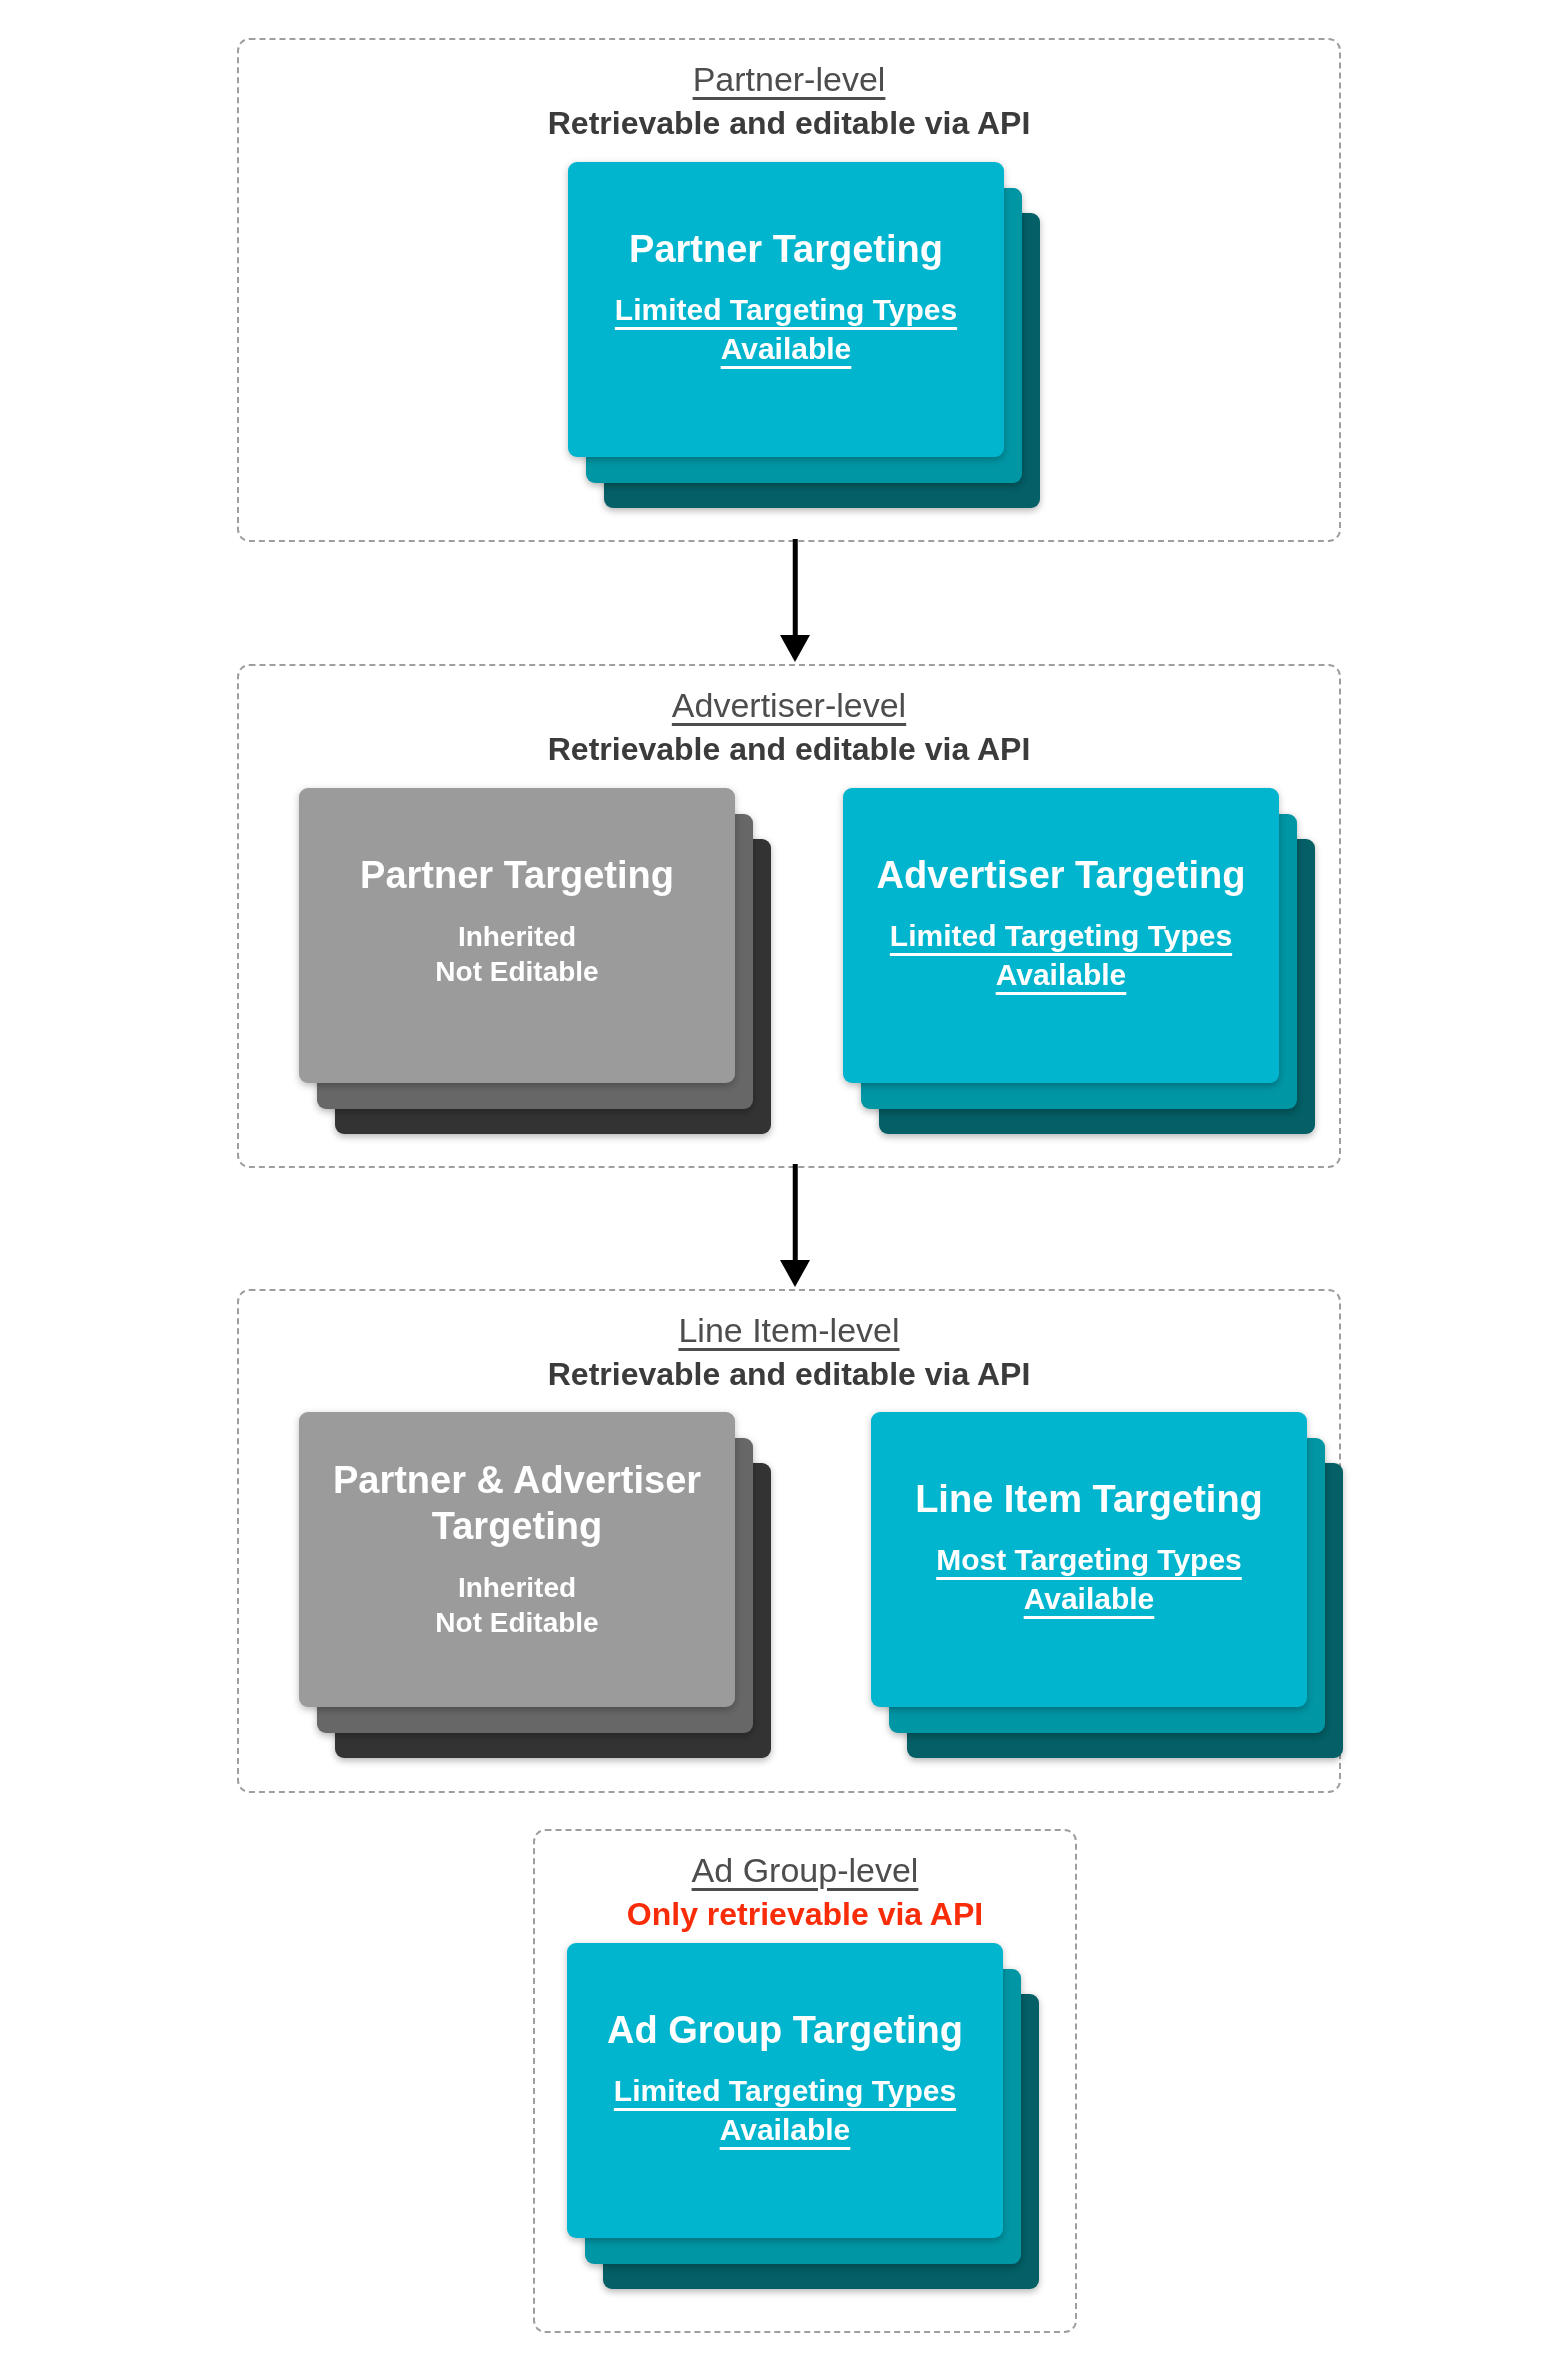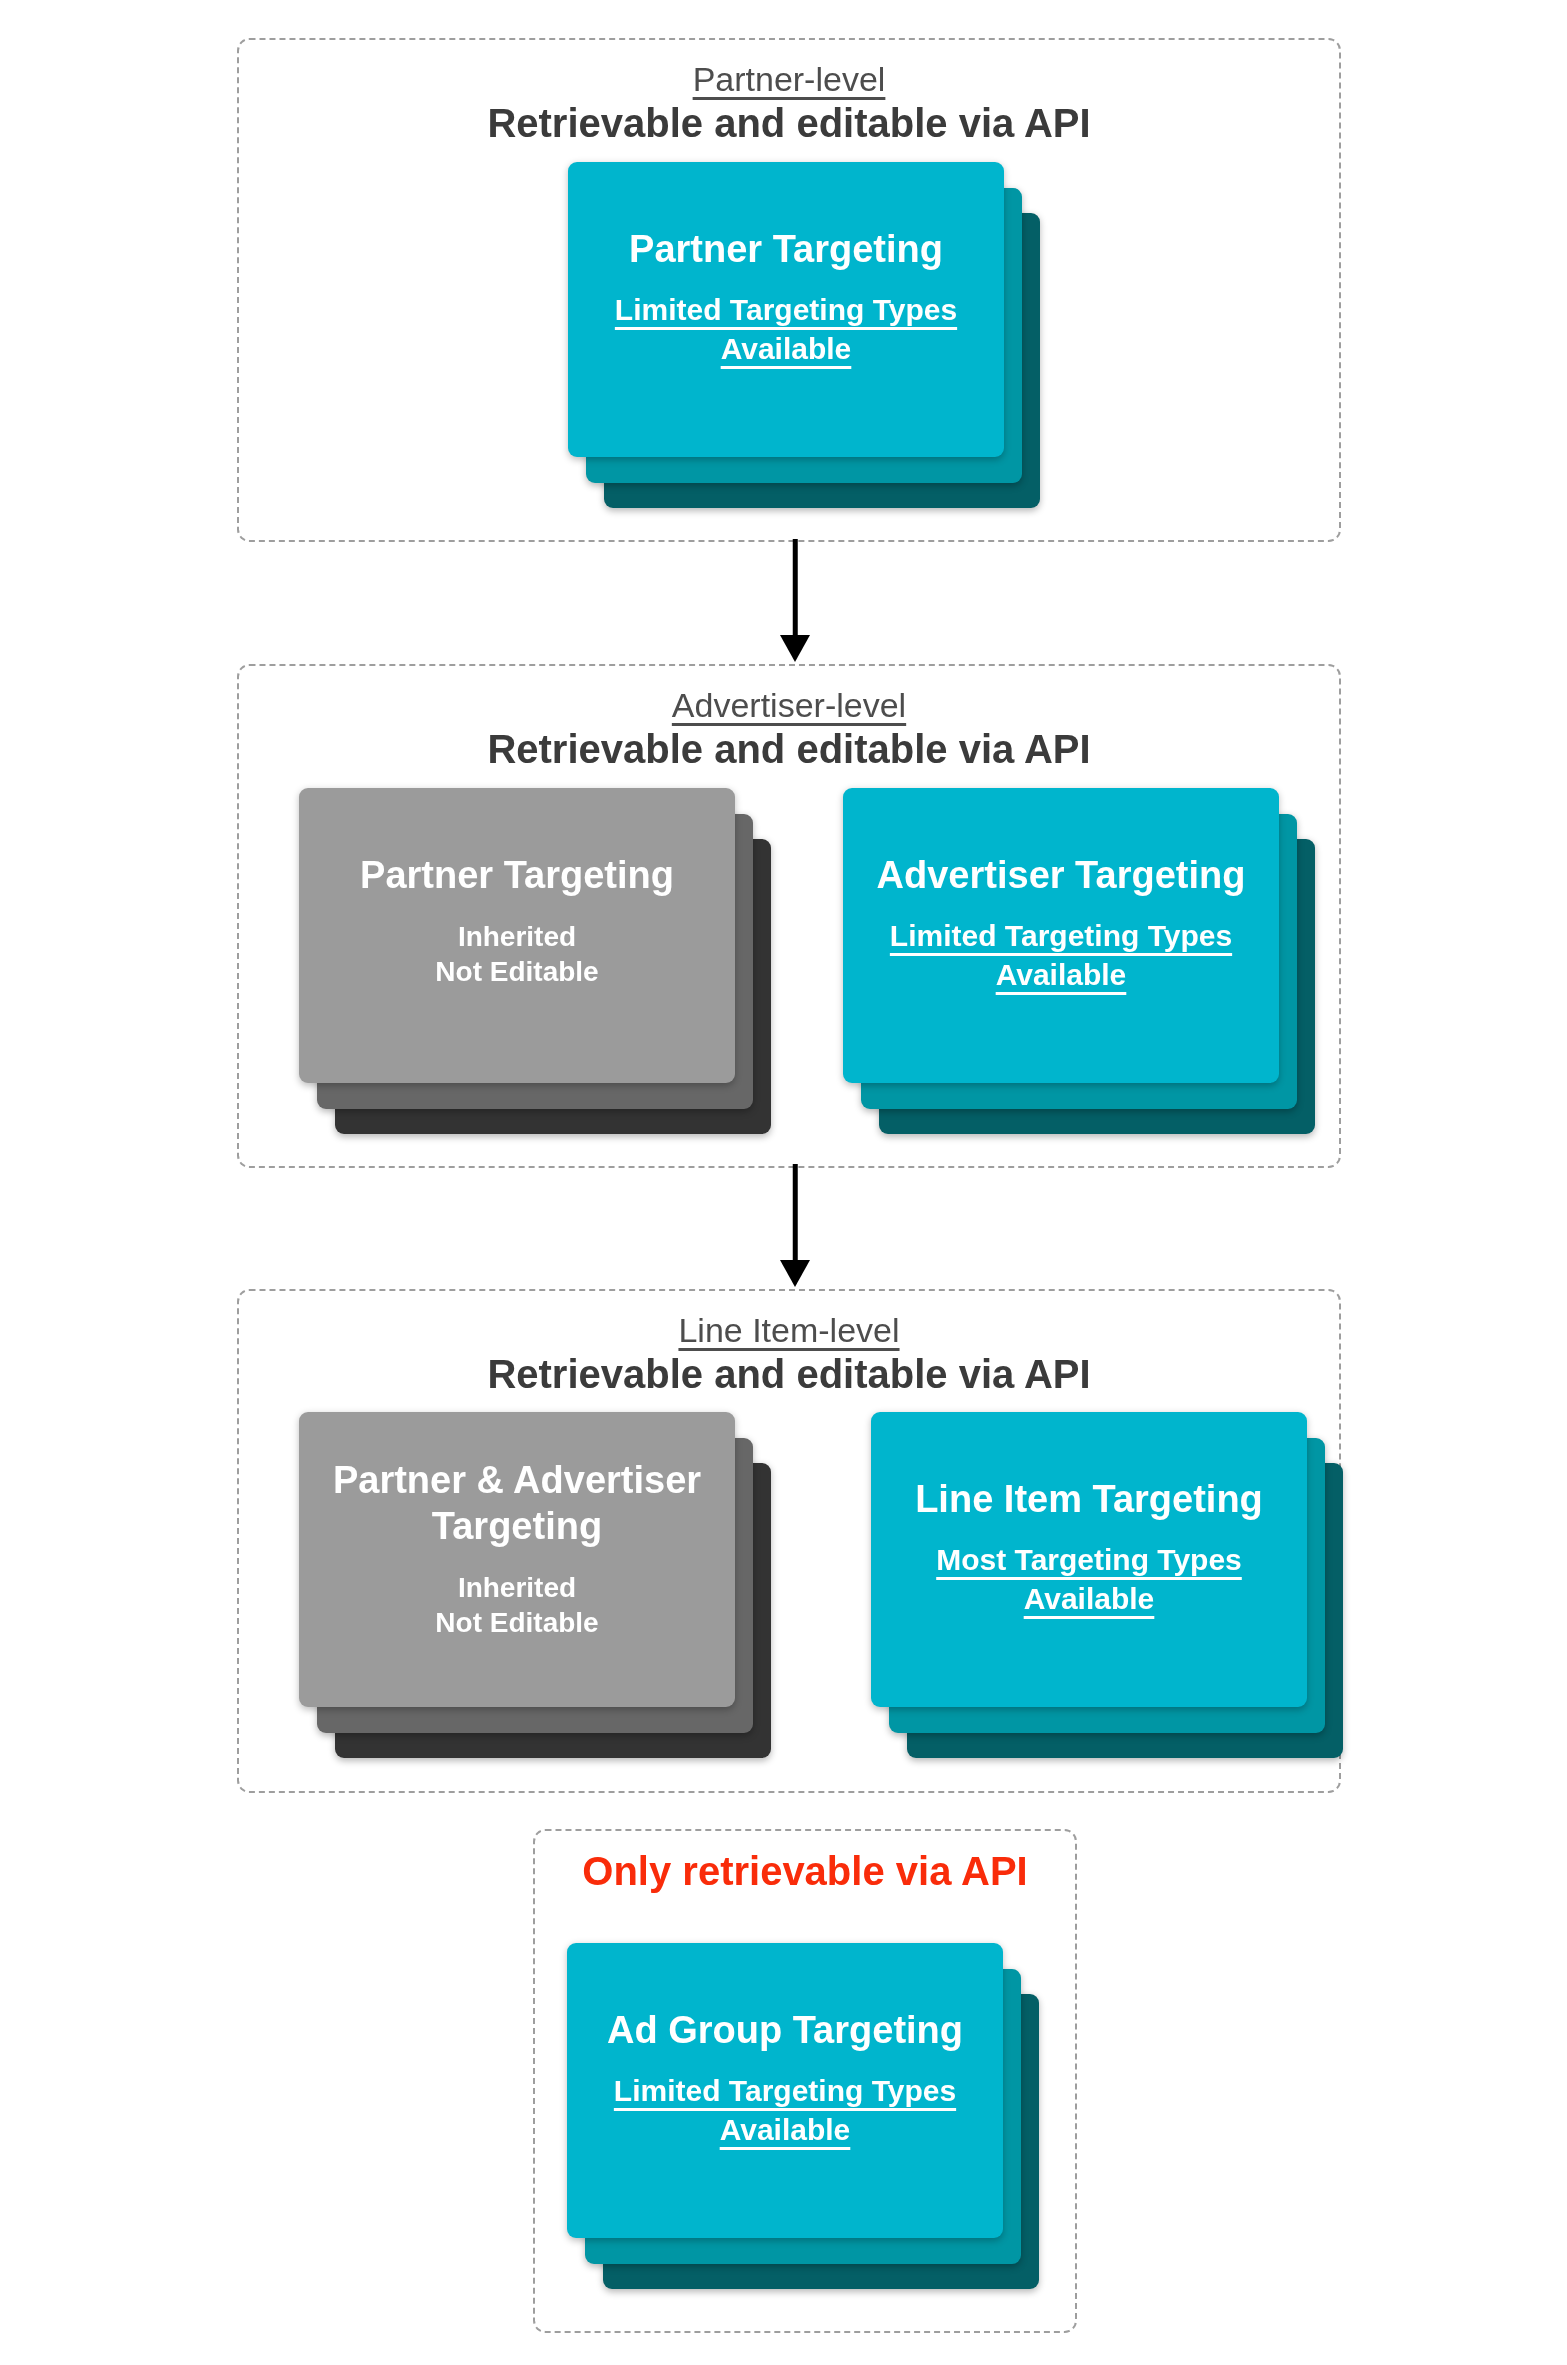--- a/index.html
+++ b/index.html
@@ -25,21 +25,21 @@
   .section-title{
     font-size:34px;
     line-height:43px;
     font-weight:400;
     color:var(--title-gray,#4d4d4d);
     text-decoration:underline;
     text-underline-offset:6.3px;
     text-decoration-thickness:2.7px;
   }
   .section-sub{
-    font-size:40px;
+    font-size:32px;
     line-height:45px;
     font-weight:700;
     color:var(--subtitle-gray,#3b3b3b);
   }
   .section-sub.alert{ color:var(--alert-red,#f92c0a); }
 
   .stack{
     position:absolute;
     width:436px;
     height:295px;
@@ -221,20 +221,21 @@
         <div class="card-sub underlined">
           <span>Most Targeting Types</span>
           <span>Available</span>
         </div>
       </div>
     </div>
   </div>
 
   <div class="section-box" style="left:533px; top:1829px; width:540px; height:500px;">
     <div class="section-header">
+      <div class="section-title">Ad Group-level</div>
       <div class="section-sub alert">Only retrievable via API</div>
     </div>
     <div class="stack teal" style="left:32px; top:112px;padding-left:47px;">
       <div class="layer back"></div>
       <div class="layer mid"></div>
       <div class="card">
         <div class="card-title">
           <span>Ad Group Targeting</span>
         </div>
         <div class="card-sub underlined">

